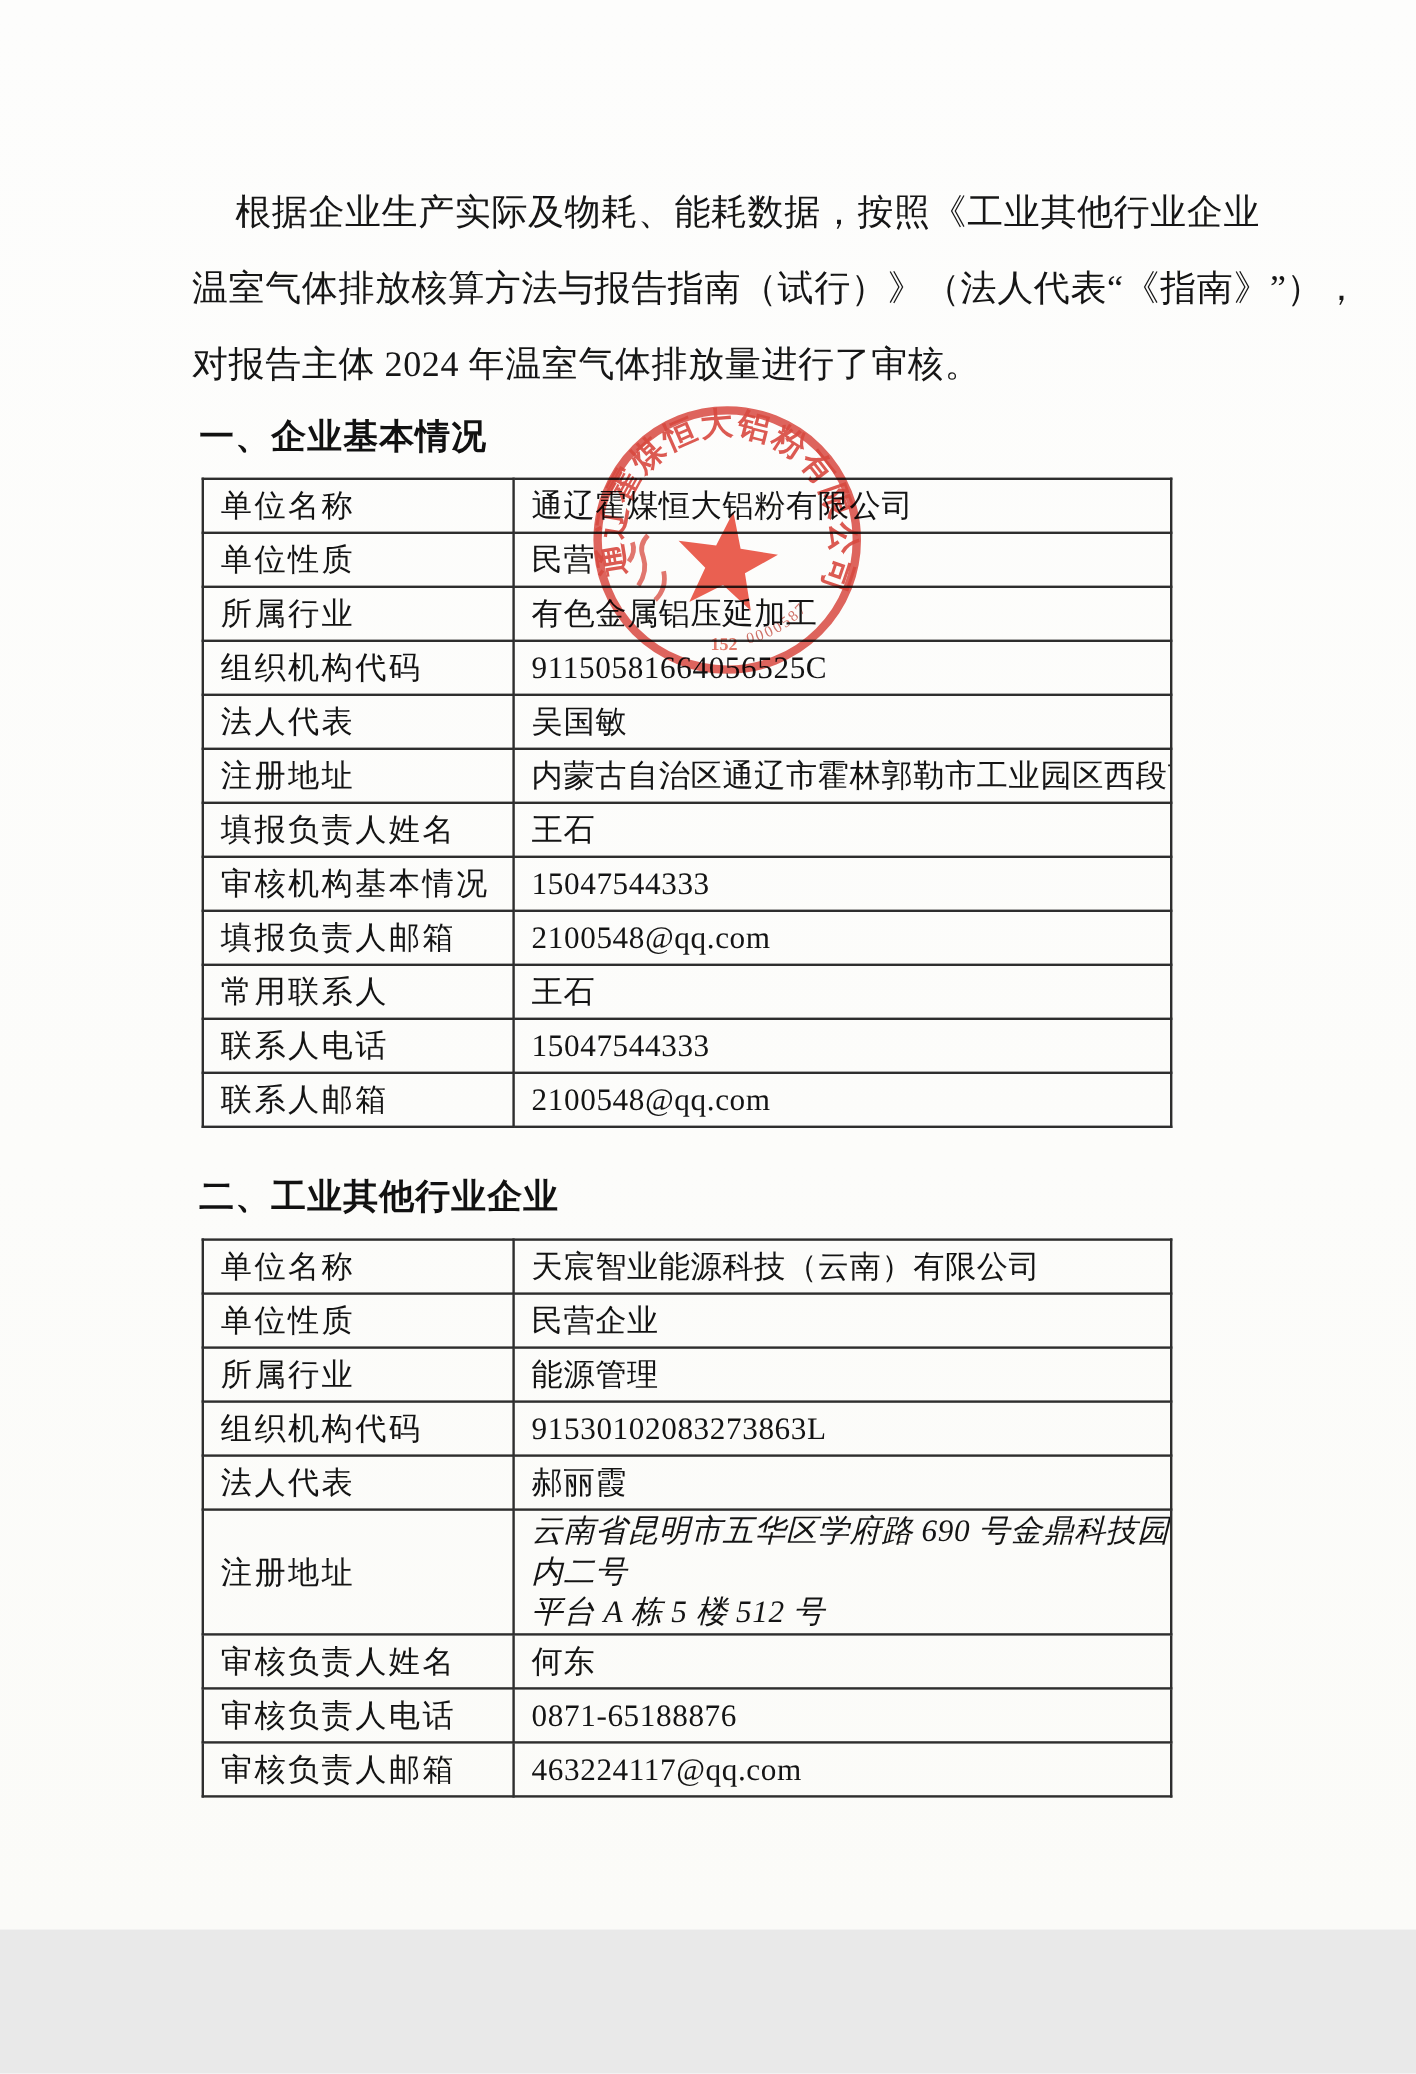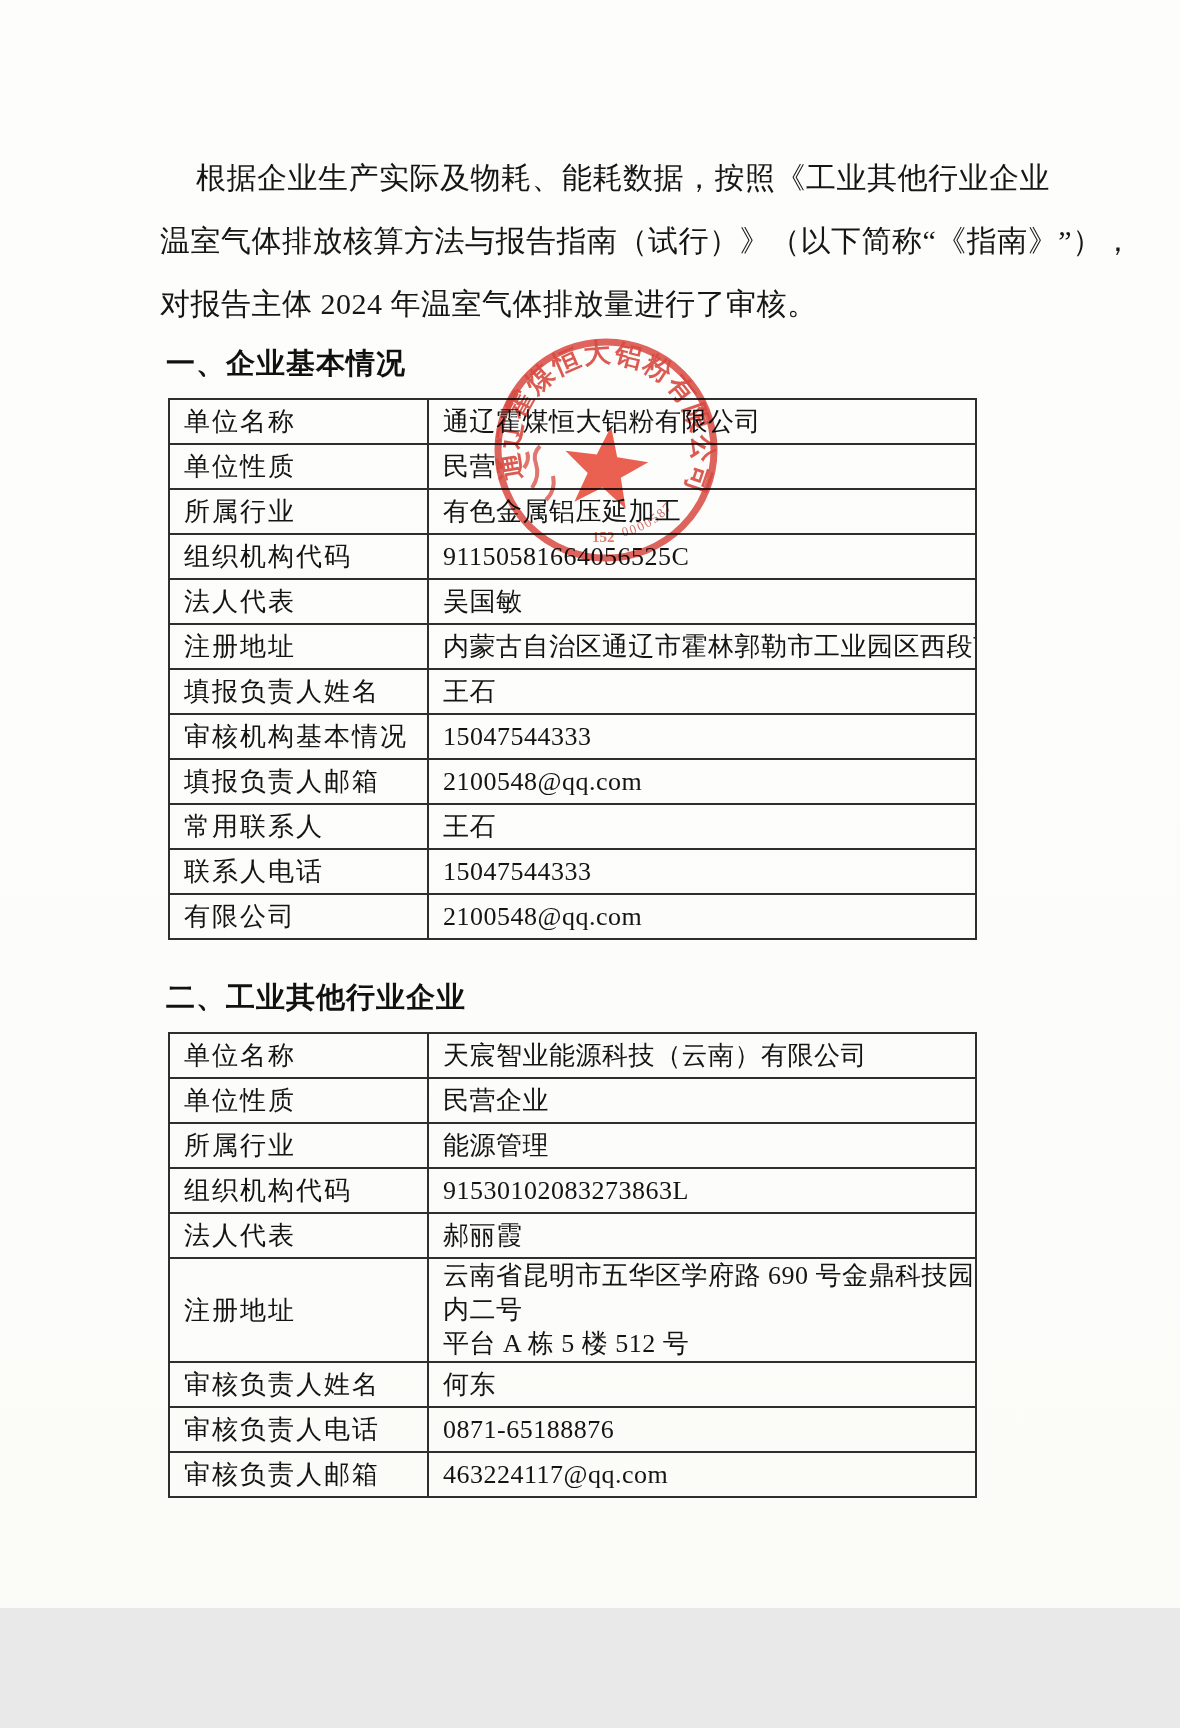--- a/index.html
+++ b/index.html
@@ -38,36 +38,36 @@
   table.info td{
     border:2px solid #2e2e2e;
     height:43px;              
     padding:0 0 0 14px;
     vertical-align:middle;
     line-height:31px;
     overflow:hidden;white-space:nowrap;margin-top:21px;
   }
   table.info td.lbl{width:243px;letter-spacing:2px;}
   table.info td.val{letter-spacing:0.5px;}
-  table.info td.val.multiline{white-space:pre-line;height:74px;line-height:34px;}
+  table.info td.val.multiline{white-space:pre-line;height:74px;line-height:34px;font-style:italic;}
   
   .stamp{
     position:absolute;left:484px;top:328px;width:244px;height:244px;
     mix-blend-mode:multiply;opacity:0.9;
     pointer-events:none;
   }
 </style>
 </head>
 <body>
 
 <div class="page">
 
   <div class="paragraph">
     <div class="pline indent">根据企业生产实际及物耗、能耗数据，按照《工业其他行业企业</div>
-    <div class="pline">温室气体排放核算方法与报告指南（试行）》（以下简称“《指南》”），</div>
+    <div class="pline">温室气体排放核算方法与报告指南（试行）》（法人代表“《指南》”），</div>
     <div class="pline">对报告主体 2024 年温室气体排放量进行了审核。</div>
   </div>
 
   <div id="heading1" class="sec-heading">一、企业基本情况</div>
 
   <table id="table1" class="info">
     <tbody>
         <tr>
           <td class="lbl">单位名称</td>
           <td class="val">通辽霍煤恒大铝粉有限公司</td>
@@ -106,21 +106,21 @@
         </tr>
         <tr>
           <td class="lbl">常用联系人</td>
           <td class="val">王石</td>
         </tr>
         <tr>
           <td class="lbl">联系人电话</td>
           <td class="val">15047544333</td>
         </tr>
         <tr>
-          <td class="lbl">有限公司</td>
+          <td class="lbl">联系人邮箱</td>
           <td class="val">2100548@qq.com</td>
         </tr>
       </tbody>
   </table>
 
   <div id="heading2" class="sec-heading">二、工业其他行业企业</div>
 
   <table id="table2" class="info">
     <tbody>
         <tr>

